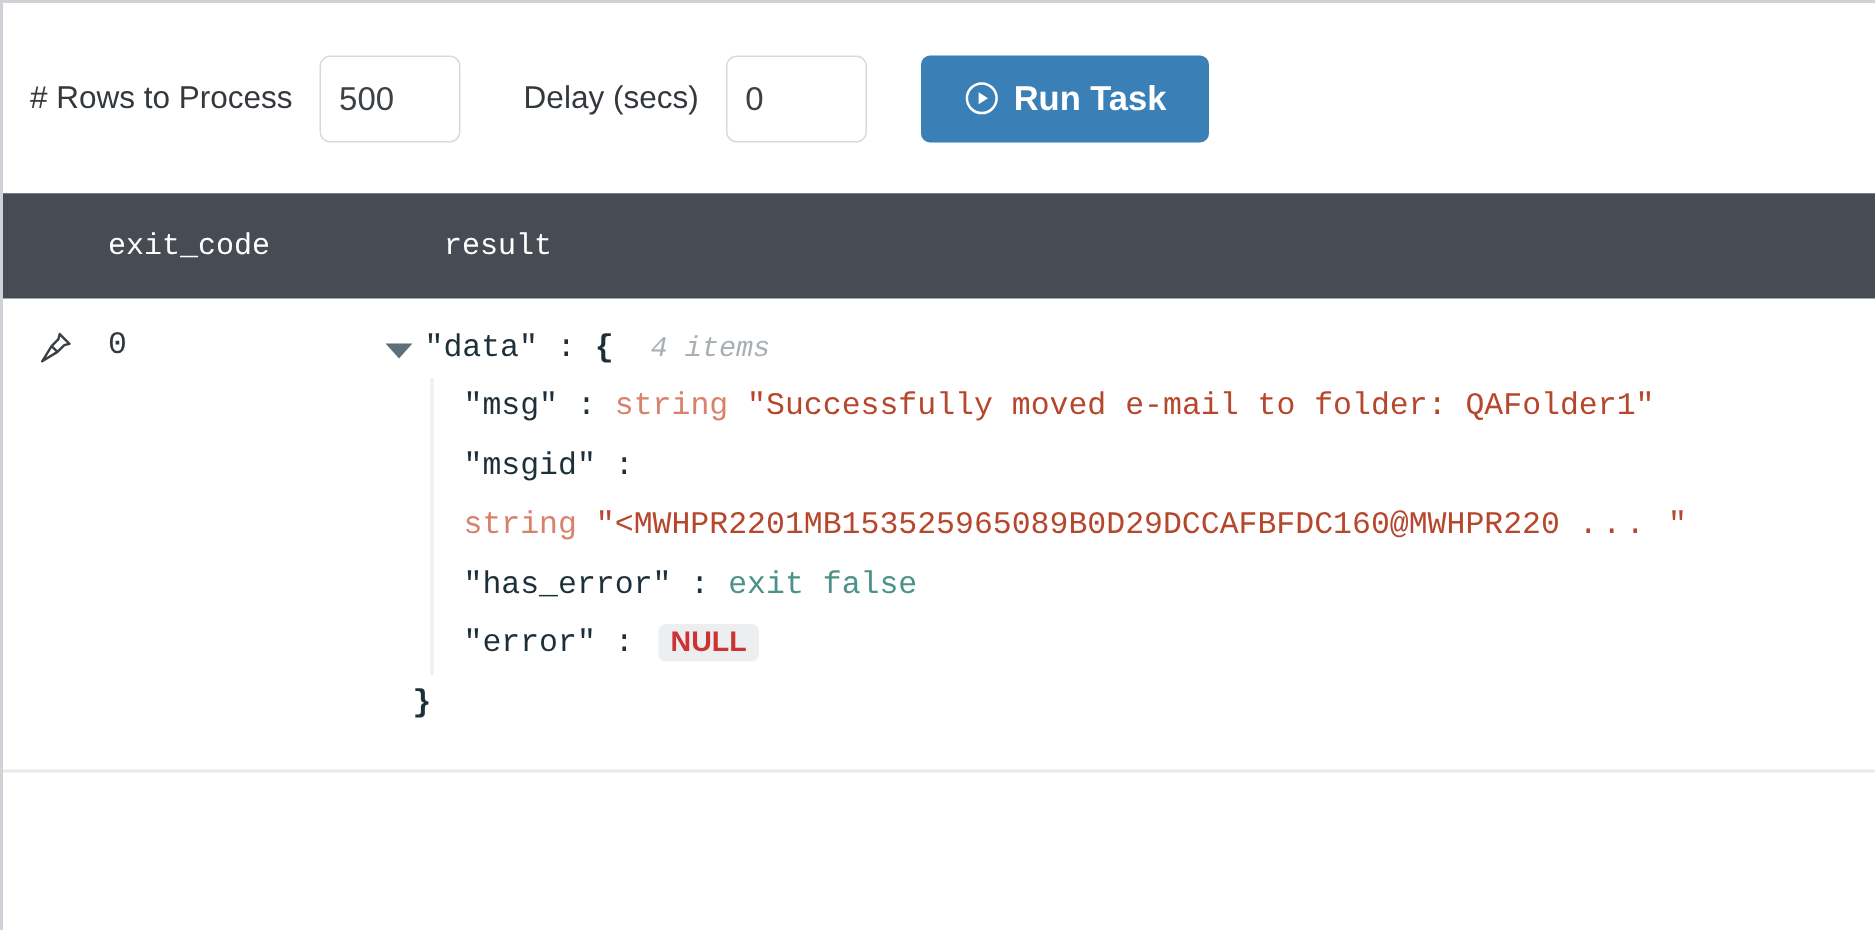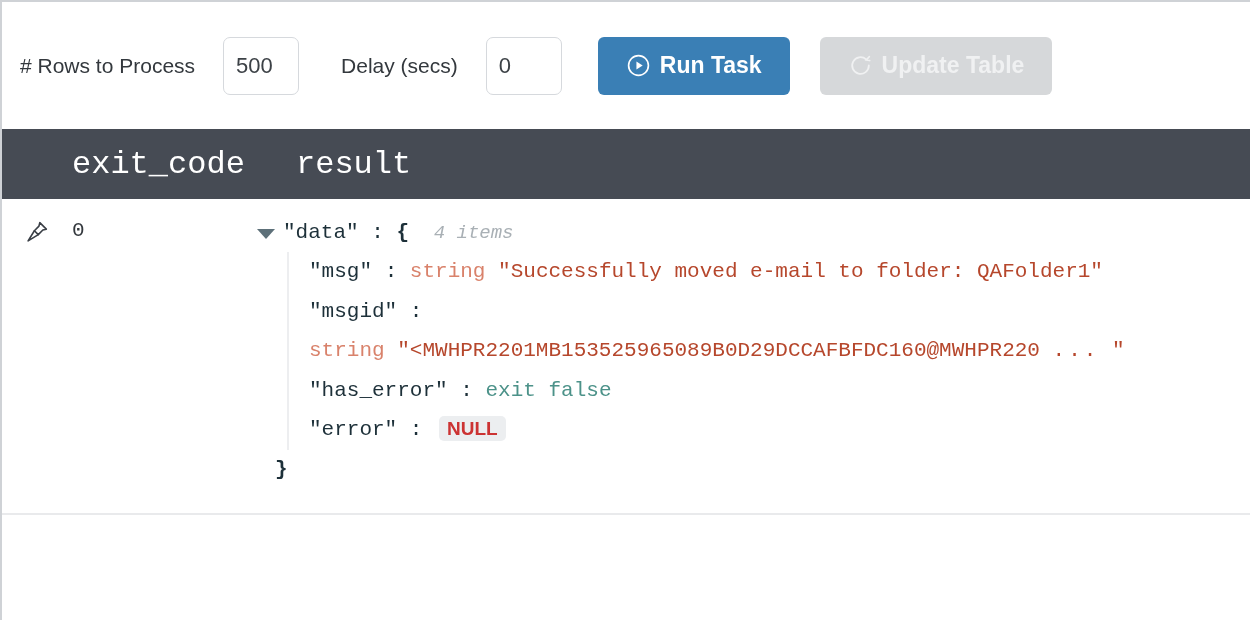--- a/index.html
+++ b/index.html
@@ -37,24 +37,24 @@
     padding-left: 18px;
     background: #ffffff;
     flex: none;
   }
   .field-label {
     font-size: 21px;
     color: #33383d;
     white-space: nowrap;
   }
   .num-input {
-    width: 76px;
+    width: 94px;
     height: 58px;
     box-sizing: border-box;
-    margin-left: 28px;
+    margin-left: 18px;
     border: 1px solid #d6d9dd;
     border-radius: 7px;
     background: #ffffff;
     font-family: "Liberation Sans", sans-serif;
     font-size: 22px;
     color: #3c4146;
     padding: 0 12px;
     outline: none;
   }
   .gap-label { margin-left: 42px; }
@@ -89,21 +89,21 @@
 
   
   .thead {
     background: #464b54;
     height: 70px;
     flex: none;
     display: flex;
     align-items: center;
     color: #ffffff;
     font-family: "Liberation Mono", monospace;
-    font-size: 32px;
+    font-size: 20px;
   }
   .th-pin { width: 70px; flex: none; }
   .th-exit { width: 185px; flex: none; }
   .th-result { flex: 1; margin-left: 39px; }
 
   .tbody { flex: 1; background: #ffffff; }
   .trow {
     display: flex;
     align-items: flex-start;
     border-bottom: 2px solid #e9eaec;
@@ -210,29 +210,20 @@
     <button class="btn btn-run">
       <span>
         <svg width="25" height="25" viewBox="0 0 24 24" fill="none" stroke="#ffffff" stroke-width="1.6">
           <circle cx="12" cy="12" r="9.5"></circle>
           <path d="M10 8.2 L16 12 L10 15.8 Z" fill="#ffffff" stroke="none"></path>
         </svg>
       </span>
       <span>Run Task</span>
     </button>
 
-    <button class="btn btn-update" disabled="">
-      <span>
-        <svg width="25" height="25" viewBox="0 0 24 24" fill="none" stroke="#f0f1f2" stroke-width="1.7" stroke-linecap="round">
-          <path d="M20 12a8 8 0 1 1-2.6-5.9"></path>
-          <path d="M20.4 3.6 L17.6 6.6 L20.8 7.2"></path>
-        </svg>
-      </span>
-      <span>Update Table</span>
-    </button>
   </div>
 
   <div class="thead">
     <div class="th-pin"></div>
     <div class="th-exit">exit_code</div>
     <div class="th-result">result</div>
   </div>
 
   <div class="tbody">
     <div class="trow">

